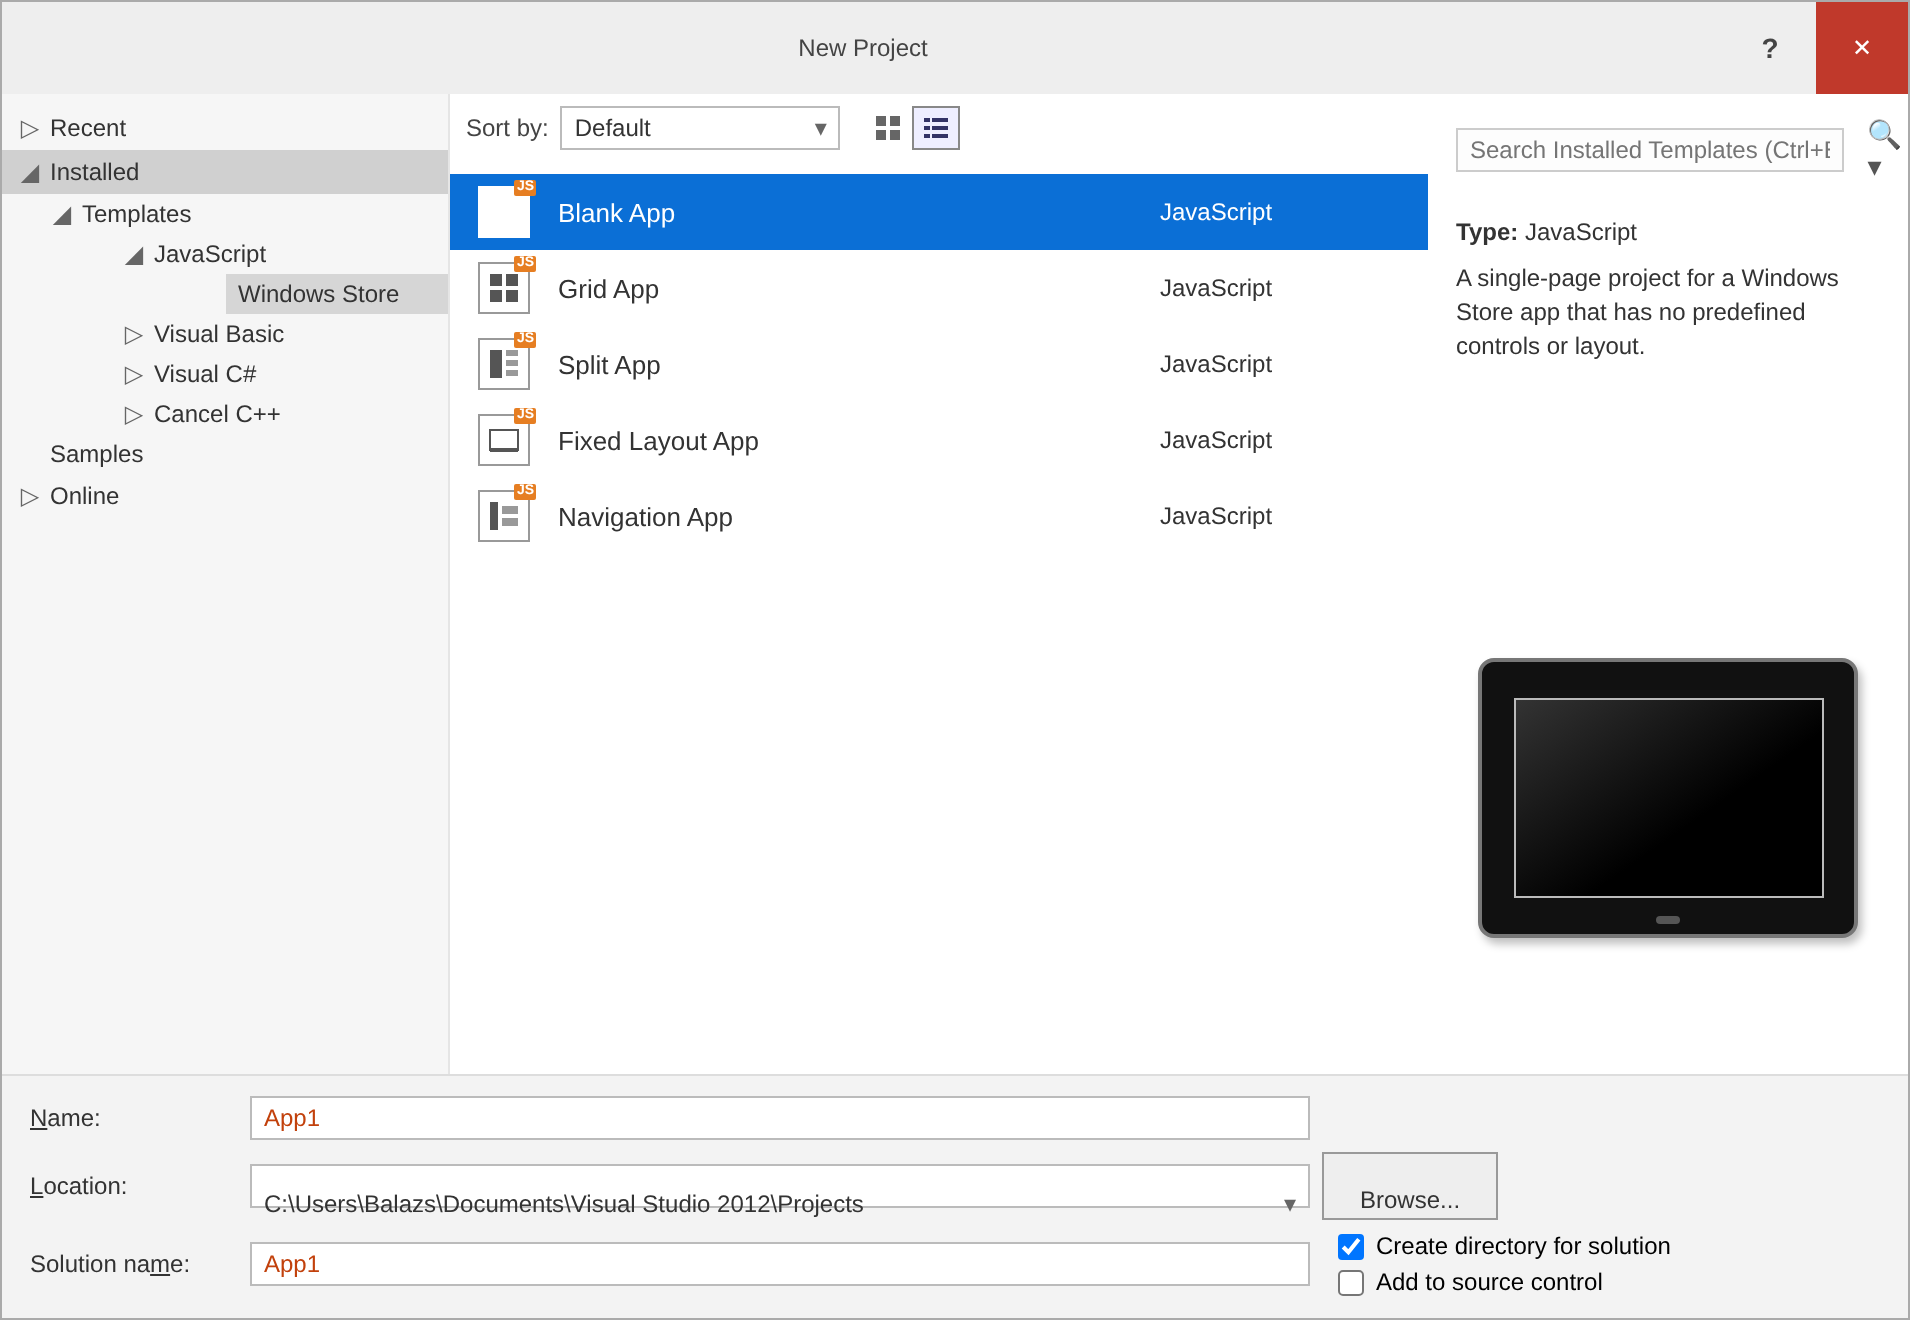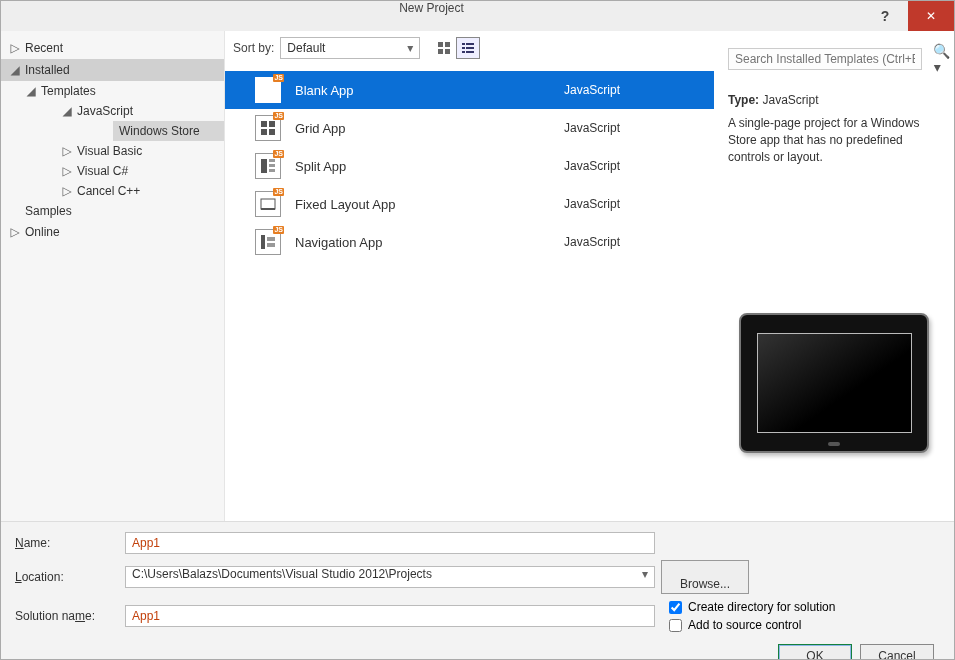--- a/index.html
+++ b/index.html
@@ -1,17 +1,17 @@
 <!DOCTYPE html>
 <html><head>
 <meta charset="utf-8">
 <style>
 * { box-sizing: border-box; margin: 0; padding: 0; font-family: "Segoe UI", Tahoma, sans-serif; font-size: 12px; }
 body { background: #fff; width: 955px; height: 660px; overflow: hidden; border: 1px solid #aaa; }
-.titlebar { height: 30px; background: #eee; display: flex; position: relative; }
+.titlebar { height: 46px; background: #eee; display: flex; align-items: center; position: relative; }
 .title { flex: 1; text-align: center; color: #444; }
 .titlebar-buttons { display: flex; height: 100%; }
 .titlebar-btn { width: 46px; display: flex; align-items: center; justify-content: center; color: #444; }
 .titlebar-btn.close { background: #c0392b; color: #fff; }
 .titlebar-btn.help { font-weight: bold; font-size: 14px; }
 
 .main { display: flex; height: 490px; background: #fff; }
 .left-panel { width: 224px; border-right: 1px solid #e5e5e5; background: #f6f6f6; padding-top: 6px; }
 .tree-root-item { display: flex; align-items: center; padding: 4px 8px; color: #333; cursor: default; }
 .tree-root-item .expander { width: 12px; display:inline-block; text-align:center; margin-right:4px; color:#666;}
@@ -28,21 +28,21 @@
 .sortby-select { height:22px; border:1px solid #bbb; background:#fff; padding:0 20px 0 6px; position:relative; min-width:140px; color:#333; display:flex; align-items:center;}
 .sortby-select::after { content:"▾"; position:absolute; right:6px; color:#666;}
 .view-buttons { display:flex; gap:0; margin-left:6px;}
 .view-btn { width:24px; height:22px; border:1px solid transparent; display:flex; align-items:center; justify-content:center; color:#555;}
 .view-btn.active { border:1px solid #888; background:#eef;}
 .search-wrap { margin-left:auto; display:flex; align-items:center; gap:6px;}
 .search-input { width:200px; height:22px; border:1px solid #ccc; padding:0 6px; color:#888; background:#fdfdfd;}
 .search-icon { color:#555; font-size:14px; padding:0 6px;}
 
 .template-list { flex:1; padding:6px 0; }
-.template-item { display:flex; align-items:center; height:38px; padding:0 30px; gap:14px; color:#333; }
+.template-item { display:flex; align-items:center; height:38px; padding:0 14px; gap:14px; color:#333; }
 .template-item.selected { background:#0b6fd6; color:#fff; }
 .tpl-icon { width:26px; height:26px; display:flex; align-items:center; justify-content:center; border:1px solid #999; position:relative; background:#fff;}
 .template-item.selected .tpl-icon { border-color: #fff; }
 .tpl-icon .js-badge { position:absolute; top:-4px; right:-4px; background:#e67e22; color:#fff; font-size:7px; font-weight:bold; padding:0 1px; line-height:8px; border-radius:1px;}
 .tpl-name { flex:1; font-size:13px;}
 .tpl-lang { width:120px; text-align:left; font-size:12px;}
 
 .right-panel { width:240px; border-left:1px solid #e5e5e5; padding:12px 14px; background:#f6f6f6; display:flex; flex-direction:column; gap:8px;}
 .right-panel.actually { background:#fff; border-left:none;}
 .info-block .type-line { margin-bottom:8px;}
@@ -52,21 +52,21 @@
 .preview-wrap { margin-top:140px; display:flex; align-items:center; justify-content:center;}
 .tablet { width:190px; height:140px; background:#111; border-radius:8px; border:2px solid #777; display:flex; align-items:center; justify-content:center; position:relative; box-shadow:2px 3px 4px rgba(0,0,0,0.25);}
 .tablet-screen { width:155px; height:100px; border:1px solid #bbb; background:linear-gradient(145deg,#333 0%,#000 60%);}
 .tablet-home { position:absolute; bottom:5px; width:12px; height:4px; background:#555; border-radius:2px;}
 
 .bottom { border-top:1px solid #ddd; padding:10px 14px 6px; background:#f3f3f3; height:140px; display:flex; flex-direction:column; gap:6px;}
 .form-row { display:flex; align-items:center; gap:0;}
 .form-label { width:110px; color:#333;}
 .form-label .ul { text-decoration:underline;}
 .text-input { flex:0 0 530px; height:22px; border:1px solid #bbb; padding:0 6px; background:#fff; color:#c2410c;}
-.loc-input { flex:0 0 530px; height:22px; border:1px solid #bbb; padding:0 18px 0 6px; background:#fff; color:#333; position:relative;}
+.loc-input { flex:0 0 530px; height:22px; border:1px solid #bbb; padding:12px 18px 0 6px; background:#fff; color:#333; position:relative;}
 .loc-input::after{ content:"▾"; position:absolute; right:6px; color:#666;}
 .browse-btn { height:22px; padding:16px 18px; border:1px solid #999; background:#eee; color:#333; margin-left:6px;}
 .checkbox-row { display:flex; align-items:center; gap:6px; margin-left:8px;}
 .checkbox-row input { width:13px; height:13px;}
 .right-checks { margin-left:6px; display:flex; flex-direction:column; gap:4px;}
 .dialog-buttons { display:flex; justify-content:flex-end; gap:8px; margin-top:6px; padding-right:6px;}
 .dlg-btn { min-width:74px; height:24px; border:1px solid #888; background:#eee; color:#333; display:flex; align-items:center; justify-content:center;}
 .dlg-btn.ok { border:1px solid #15803d; box-shadow:0 0 0 1px #8cb6e8 inset;}
 
 

